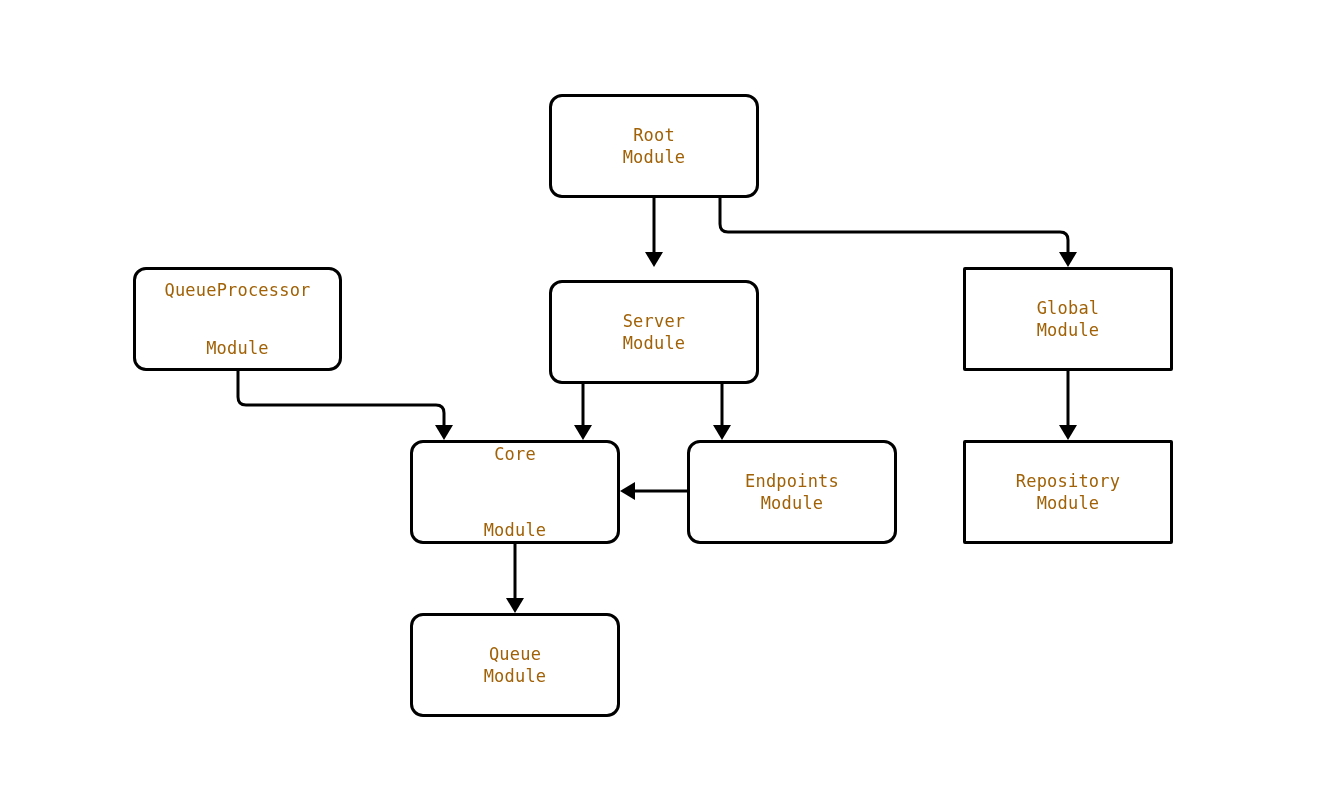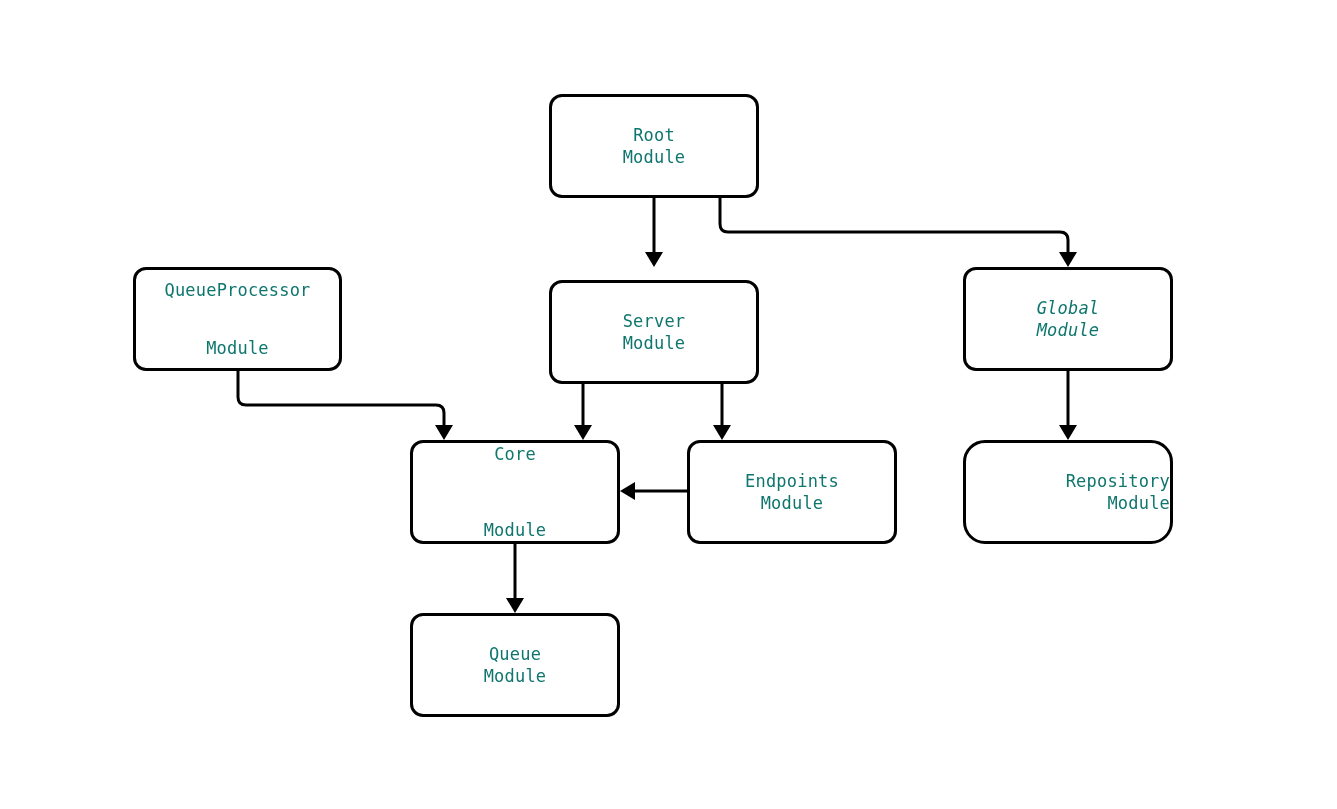--- a/index.html
+++ b/index.html
@@ -28,21 +28,21 @@
     background: #ffffff;
     border: 3px solid #000000;
     border-radius: 13px;
     display: flex;
     flex-direction: column;
     align-items: center;
     justify-content: center;
     font-family: "DejaVu Sans Mono", "Liberation Mono", monospace;
     font-size: 17px;
     line-height: 22px;
-    color: #0f766e;
+    color: #a16207;
     text-align: center;
     letter-spacing: 0.2px;
     z-index: 2;
   }
   .node-line {
     display: block;
     white-space: pre;
   }
 </style>
 </head>
@@ -72,33 +72,33 @@
       <span class="node-line">Module</span>
     </div>
     <div class="node" style="left: 133px; top: 267px; width: 209px; height: 104px; border-color: rgb(0, 0, 0); border-width: 3px; border-radius: 13px; gap: 36px;">
       <span class="node-line">QueueProcessor</span>
       <span class="node-line">Module</span>
     </div>
     <div class="node" style="left: 549px; top: 280px; width: 210px; height: 104px; border-color: rgb(0, 0, 0); border-width: 3px; border-radius: 13px;">
       <span class="node-line">Server</span>
       <span class="node-line">Module</span>
     </div>
-    <div class="node" style="left: 963px; top: 267px; width: 210px; height: 104px; border-color: rgb(0, 0, 0); border-width: 3px; border-radius: 13px; font-style: italic;">
+    <div class="node" style="left: 963px; top: 267px; width: 210px; height: 104px; border-color: rgb(0, 0, 0); border-width: 3px; border-radius: 2px;">
       <span class="node-line">Global</span>
       <span class="node-line">Module</span>
     </div>
     <div class="node" style="left: 410px; top: 440px; width: 210px; height: 104px; border-color: rgb(0, 0, 0); border-width: 3px; border-radius: 13px; justify-content: space-between;">
       <span class="node-line">Core</span>
       <span class="node-line">Module</span>
     </div>
     <div class="node" style="left: 687px; top: 440px; width: 210px; height: 104px; border-color: rgb(0, 0, 0); border-width: 3px; border-radius: 13px;">
       <span class="node-line">Endpoints</span>
       <span class="node-line">Module</span>
     </div>
-    <div class="node" style="left: 963px; top: 440px; width: 210px; height: 104px; border-color: rgb(0, 0, 0); border-width: 3px; border-radius: 22px; align-items: flex-end;">
+    <div class="node" style="left: 963px; top: 440px; width: 210px; height: 104px; border-color: rgb(0, 0, 0); border-width: 3px; border-radius: 2px;">
       <span class="node-line">Repository</span>
       <span class="node-line">Module</span>
     </div>
     <div class="node" style="left: 410px; top: 613px; width: 210px; height: 104px; border-color: rgb(0, 0, 0); border-width: 3px; border-radius: 13px;">
       <span class="node-line">Queue</span>
       <span class="node-line">Module</span>
     </div>
   </div>
 
 </body></html>

